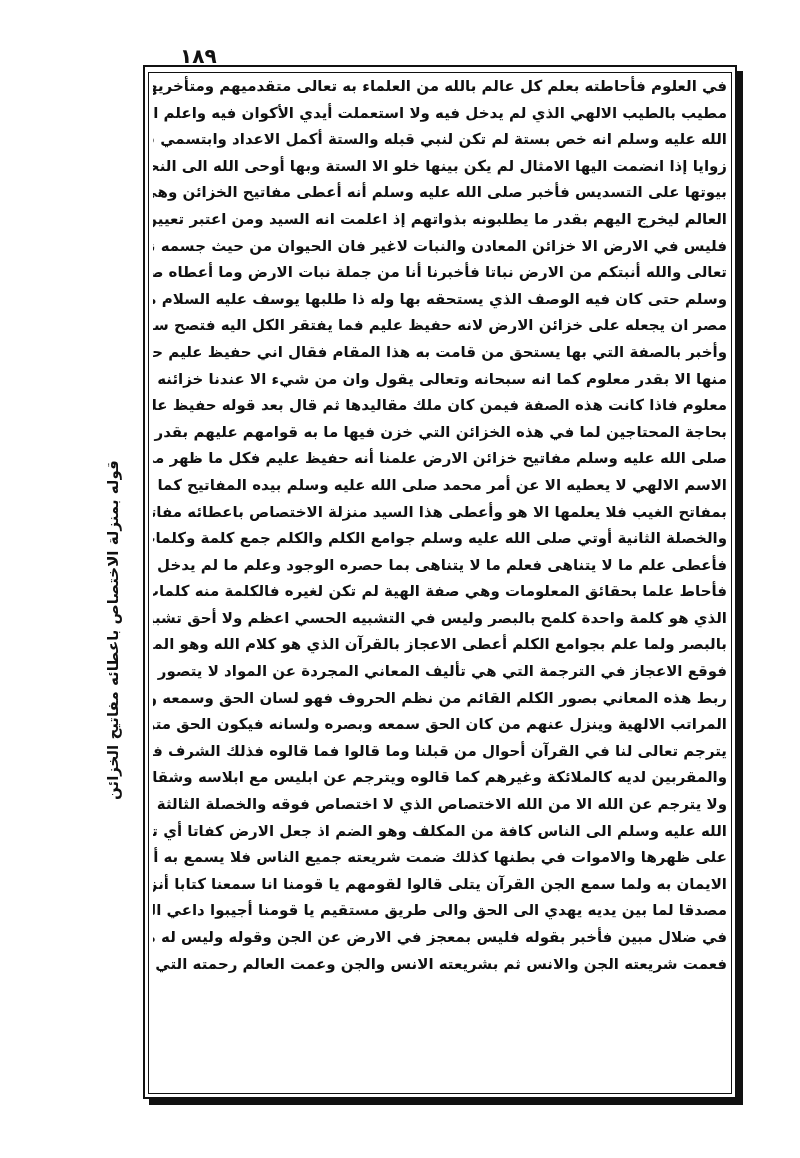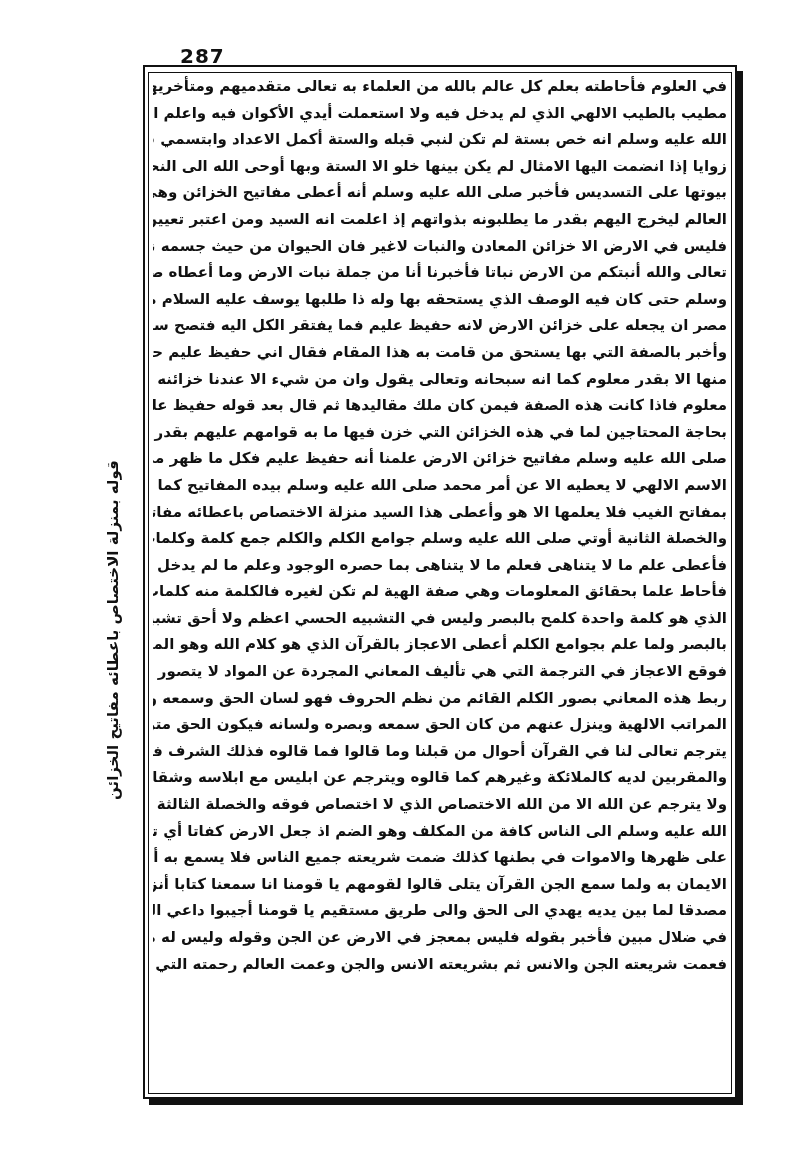--- a/index.html
+++ b/index.html
@@ -30,21 +30,21 @@
   }
   .margin-note {
     position:absolute; left:104px; top:370px; width:30px; height:520px;
     writing-mode:vertical-rl; transform:rotate(180deg);
     font-size:15px; font-weight:bold; direction:rtl; text-align:center;
   }
 </style>
 </head>
 <body>
 
-<div class="page-number">287</div>
+<div class="page-number">١٨٩</div>
 
 <div class="margin-note">قوله بمنزلة الاختصاص باعطائه مفاتيح الخزائن</div>
 
 <div class="frame">
   <div class="frame-inner"></div>
   <div class="text-block" id="text-block">
       <div class="line">في العلوم فأحاطته بعلم كل عالم بالله من العلماء به تعالى متقدميهم ومتأخريهم وكل منزل له ولاتباعه</div>
       <div class="line">مطيب بالطيب الالهي الذي لم يدخل فيه ولا استعملت أيدي الأكوان فيه واعلم انه من كماله صلى</div>
       <div class="line">الله عليه وسلم انه خص بستة لم تكن لنبي قبله والستة أكمل الاعداد وابتسمي في الاشكال شكل فيه</div>
       <div class="line">زوايا إذا انضمت اليها الامثال لم يكن بينها خلو الا الستة وبها أوحى الله الى النحل ان تعمل</div>

